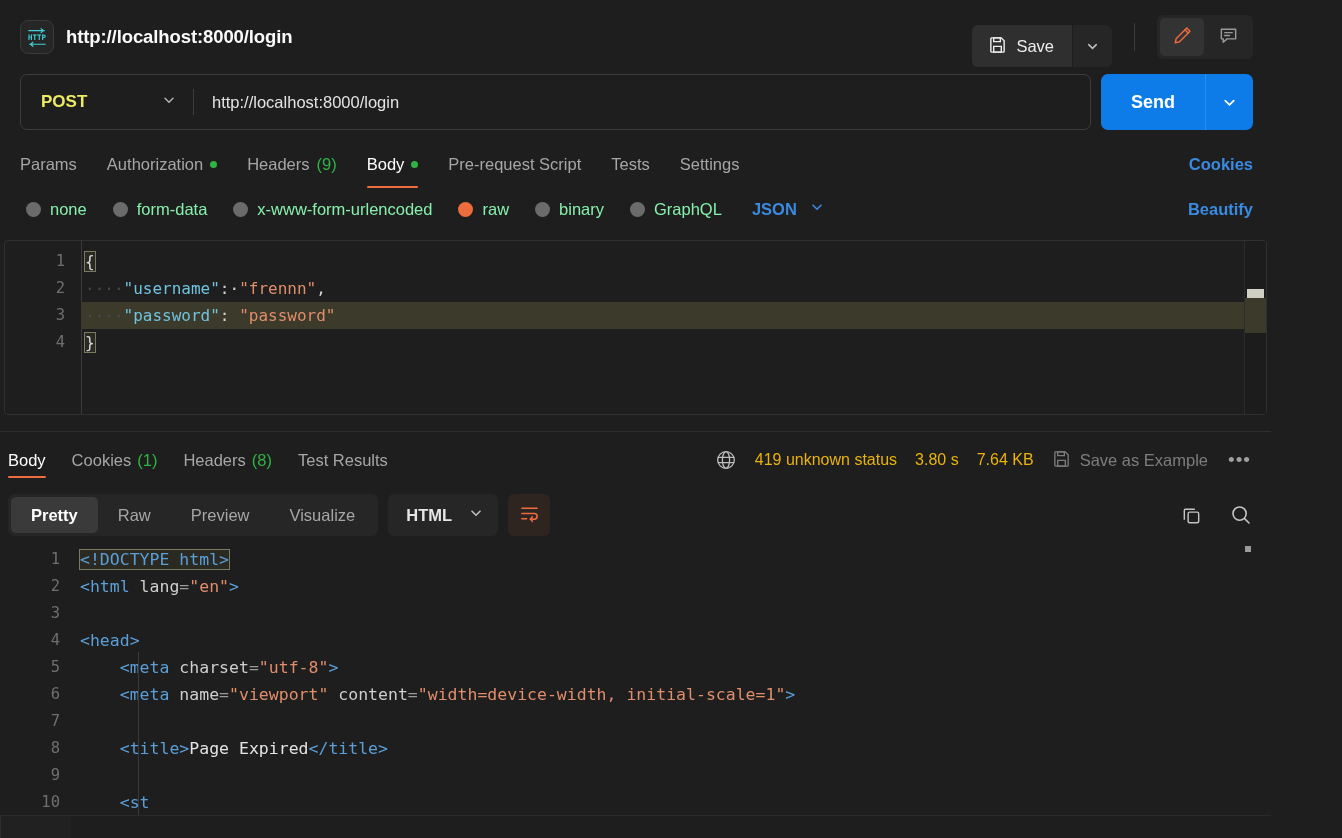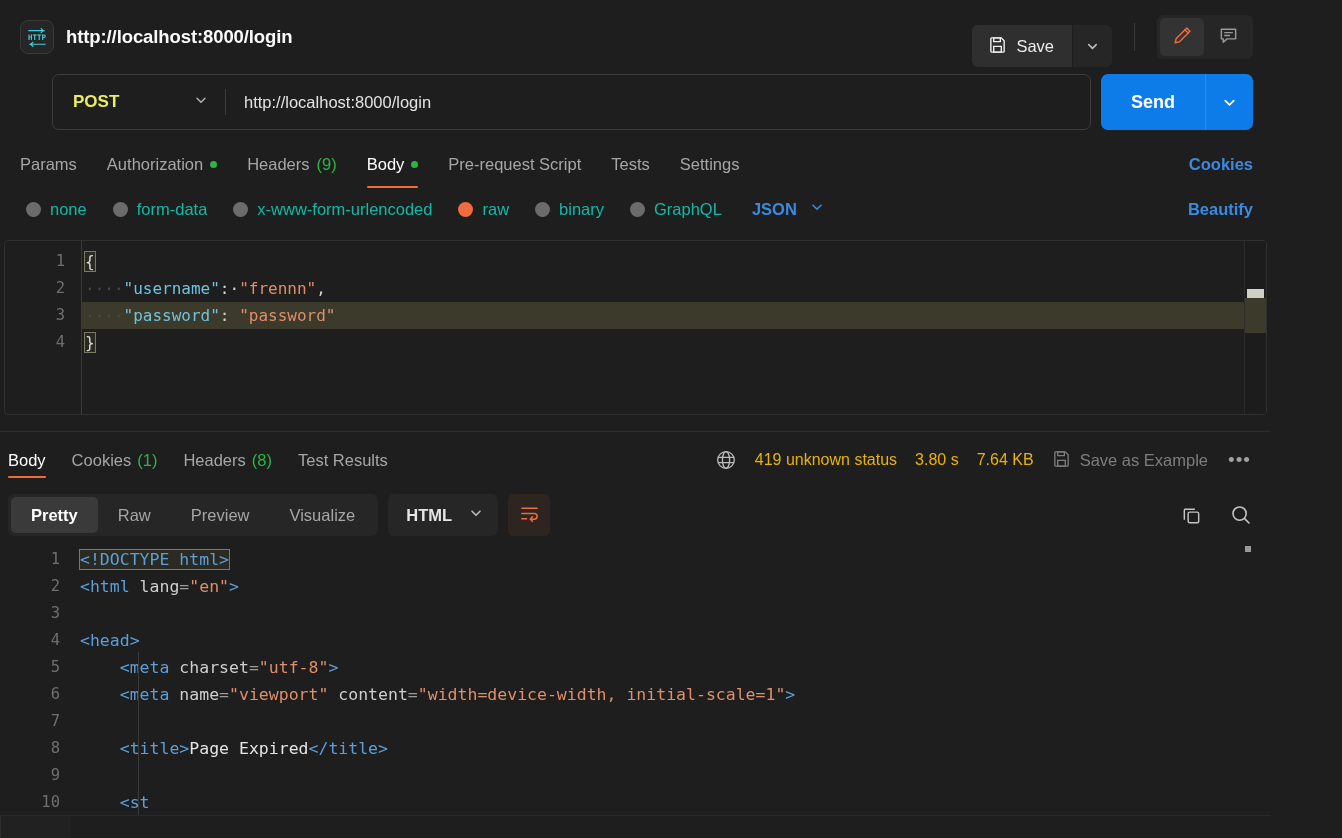--- a/index.html
+++ b/index.html
@@ -50,21 +50,21 @@
   }
   .hdr-divider { width: 1px; height: 28px; background: #3a3a3a; margin: 0 10px; }
   .icon-pair { display: flex; background: #262626; border-radius: 6px; padding: 3px; gap: 2px; }
   .icon-sq {
     width: 44px; height: 38px; border-radius: 5px;
     display: flex; align-items: center; justify-content: center; cursor: pointer;
   }
   .icon-sq.active { background: #333333; }
 
   
-  .urlbar { display: flex; align-items: center; padding: 0 18px 0 20px; gap: 10px; flex: none; margin-left: 32px; }
+  .urlbar { display: flex; align-items: center; padding: 0 18px 0 20px; gap: 10px; flex: none; }
   .url-input-wrap {
     flex: 1; height: 56px; background: #1e1e1e;
     border: 1px solid #3d3d3d; border-radius: 7px;
     display: flex; align-items: center; overflow: hidden;
   }
   .method-sel {
     width: 172px; height: 100%; display: flex; align-items: center;
     justify-content: space-between; padding: 0 16px 0 20px; cursor: pointer;
   }
   .method-label { font-size: 17px; font-weight: bold; color: #eceb62; }
@@ -111,21 +111,21 @@
     display: flex; align-items: center; height: 42px;
     padding: 0 18px 0 26px; flex: none;
   }
   .radio-item { display: flex; align-items: center; gap: 9px; margin-right: 26px; cursor: pointer; }
   .radio {
     width: 15px; height: 15px; border-radius: 50%;
     background: #6b6b6b; flex: none;
     display: flex; align-items: center; justify-content: center;
   }
   .radio.sel { background: #ef6c3f; }
-  .radio-label { font-size: 16.5px; color: #14b8a6; }
+  .radio-label { font-size: 16.5px; color: #86efac; }
   .json-sel { display: flex; align-items: center; gap: 12px; margin-left: 4px; cursor: pointer; }
   .json-label { font-size: 16.5px; color: #3b8ae2; font-weight: bold; }
 
   
   .req-editor {
     margin: 10px 4px 0 4px; height: 175px;
     border: 1px solid #303030; border-radius: 4px;
     background: #1e1e1e; position: relative; overflow: hidden; flex: none;
     display: flex;
   }

